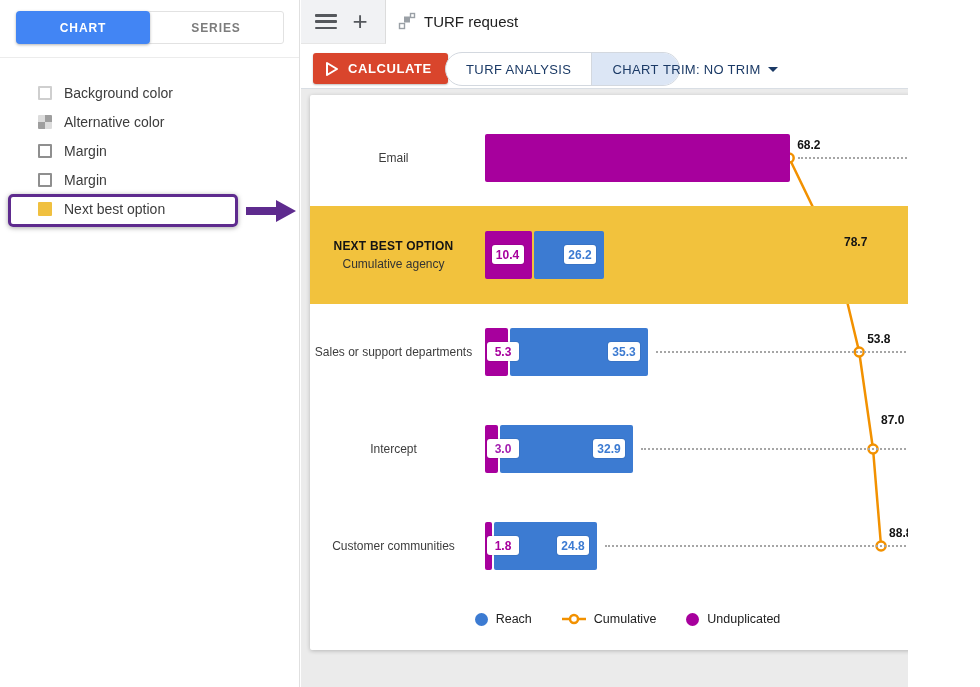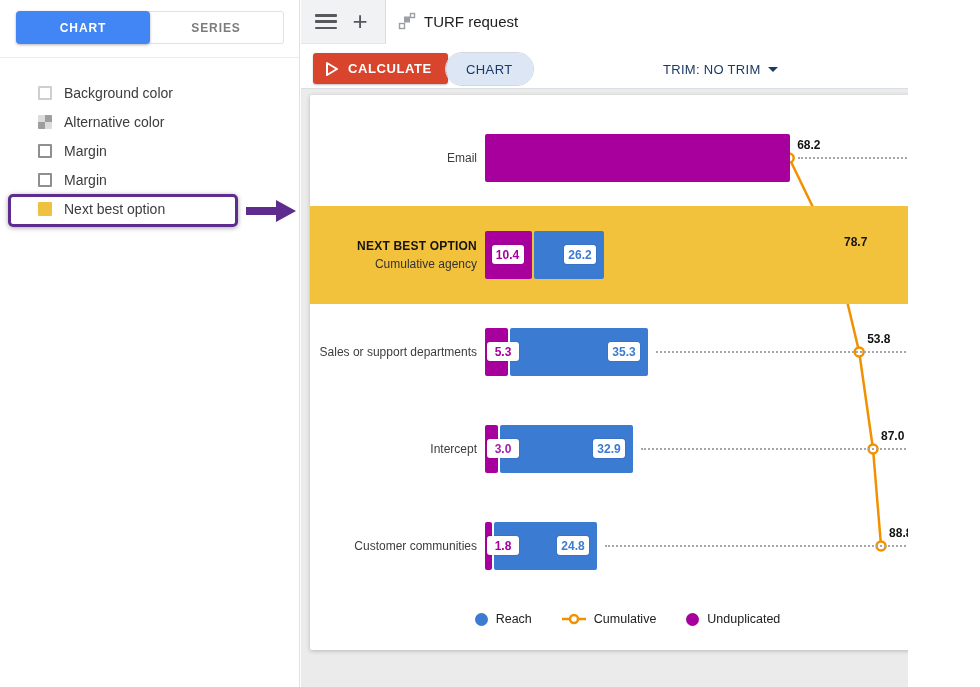--- a/index.html
+++ b/index.html
@@ -40,21 +40,21 @@
   .seg.active { background:var(--tab-active); }
   .seg + .seg { border-left:1px solid #d3d8df; }
   .trim-dd { position:absolute; left:362px; top:52px; height:34px; display:flex; align-items:center; gap:7px; font-size:13px; font-weight:500; letter-spacing:.3px; color:var(--navy); cursor:pointer; }
   .caret { width:0; height:0; border-left:5px solid transparent; border-right:5px solid transparent; border-top:5px solid var(--navy); }
 
   
   .content { position:absolute; left:301px; top:89px; right:0; bottom:0; background:#ebebeb; }
   .chart-panel { position:absolute; left:310px; top:95px; width:635px; height:555px; background:#fff; border-radius:2px; box-shadow:0 1px 4px rgba(0,0,0,.22); }
 
   .hl-band { position:absolute; left:0; width:635px; height:98px; background:var(--band); }
-  .cat-label { position:absolute; left:0; width:167px; display:flex; flex-direction:column; justify-content:center; align-items:flex-end; text-align:right; }
+  .cat-label { position:absolute; left:0; width:167px; display:flex; flex-direction:column; justify-content:center; align-items:center; text-align:right; }
   .cat-main { font-size:12px; color:#3d3d3d; line-height:15px; }
   .cat-label.bold .cat-main { font-weight:bold; color:#141414; letter-spacing:.2px; }
   .cat-sub { font-size:12px; color:#333; margin-top:3px; }
   .dotline { position:absolute; height:0; border-top:2px dotted #a6a6a6; }
   .bar { position:absolute; height:48px; border-radius:2px; }
   .vbox { position:absolute; height:19px; min-width:32px; padding:0 4px; background:#fff; border-radius:3px; font-size:12px; font-weight:bold; display:flex; align-items:center; justify-content:center; box-shadow:0 0 0 1px rgba(0,0,0,.06); }
   .cum-label { position:absolute; font-size:12px; font-weight:bold; color:#141414; }
   .line-svg { position:absolute; left:0; top:0; pointer-events:none; }
   .line-svg circle { pointer-events:auto; cursor:pointer; }
 
@@ -120,20 +120,21 @@
       </svg>
       <span class="doc-title">TURF request</span>
     </div>
     <button class="calc-btn">
       <svg width="14" height="16" viewBox="0 0 14 16">
         <polygon points="2,2 12,8 2,14" fill="none" stroke="#fff" stroke-width="2" stroke-linejoin="round"></polygon>
       </svg>
       <span>CALCULATE</span>
     </button>
     <div class="seg-group">
+      <div class="seg">TURF ANALYSIS</div>
       <div class="seg active">CHART</div>
     </div>
     <div class="trim-dd">
       <span>TRIM: NO TRIM</span>
       <span class="caret"></span>
     </div>
   </div>
   <div class="header-rule"></div>
 
   <div class="content"></div>
@@ -193,21 +194,21 @@
       <div class="vbox" style="left: 298px; top: 247px; color: rgb(60, 123, 210);">35.3</div>
       <div class="cum-label" style="left: 557.194px; top: 237px;">53.8</div>
       <div class="cat-label" style="top: 330px; height: 48px;">
         <div class="cat-main">Intercept</div>
       </div>
       <div class="dotline" style="left: 331px; top: 353px; width: 297px;"></div>
       <div class="bar" style="left: 175px; top: 330px; width: 13px; background: rgb(167, 0, 157);"></div>
       <div class="bar" style="left: 190px; top: 330px; width: 133px; background: rgb(60, 123, 210);"></div>
       <div class="vbox" style="left: 177px; top: 344px; color: #a21caf;">3.0</div>
       <div class="vbox" style="left: 283px; top: 344px; color: rgb(60, 123, 210);">32.9</div>
-      <div class="cum-label" style="left: 571.02px; top: 334px;">87.0</div>
+      <div class="cum-label" style="left: 571.02px; top: 318px;">87.0</div>
       <div class="cat-label" style="top: 427px; height: 48px;">
         <div class="cat-main">Customer communities</div>
       </div>
       <div class="dotline" style="left: 295px; top: 450px; width: 333px;"></div>
       <div class="bar" style="left: 175px; top: 427px; width: 7px; background: rgb(167, 0, 157);"></div>
       <div class="bar" style="left: 184px; top: 427px; width: 103px; background: rgb(60, 123, 210);"></div>
       <div class="vbox" style="left: 177px; top: 441px; color: rgb(167, 0, 157);">1.8</div>
       <div class="vbox" style="left: 247px; top: 441px; color: rgb(60, 123, 210);">24.8</div>
       <div class="cum-label" style="left: 579.048px; top: 431px;">88.8</div>
     </div>

